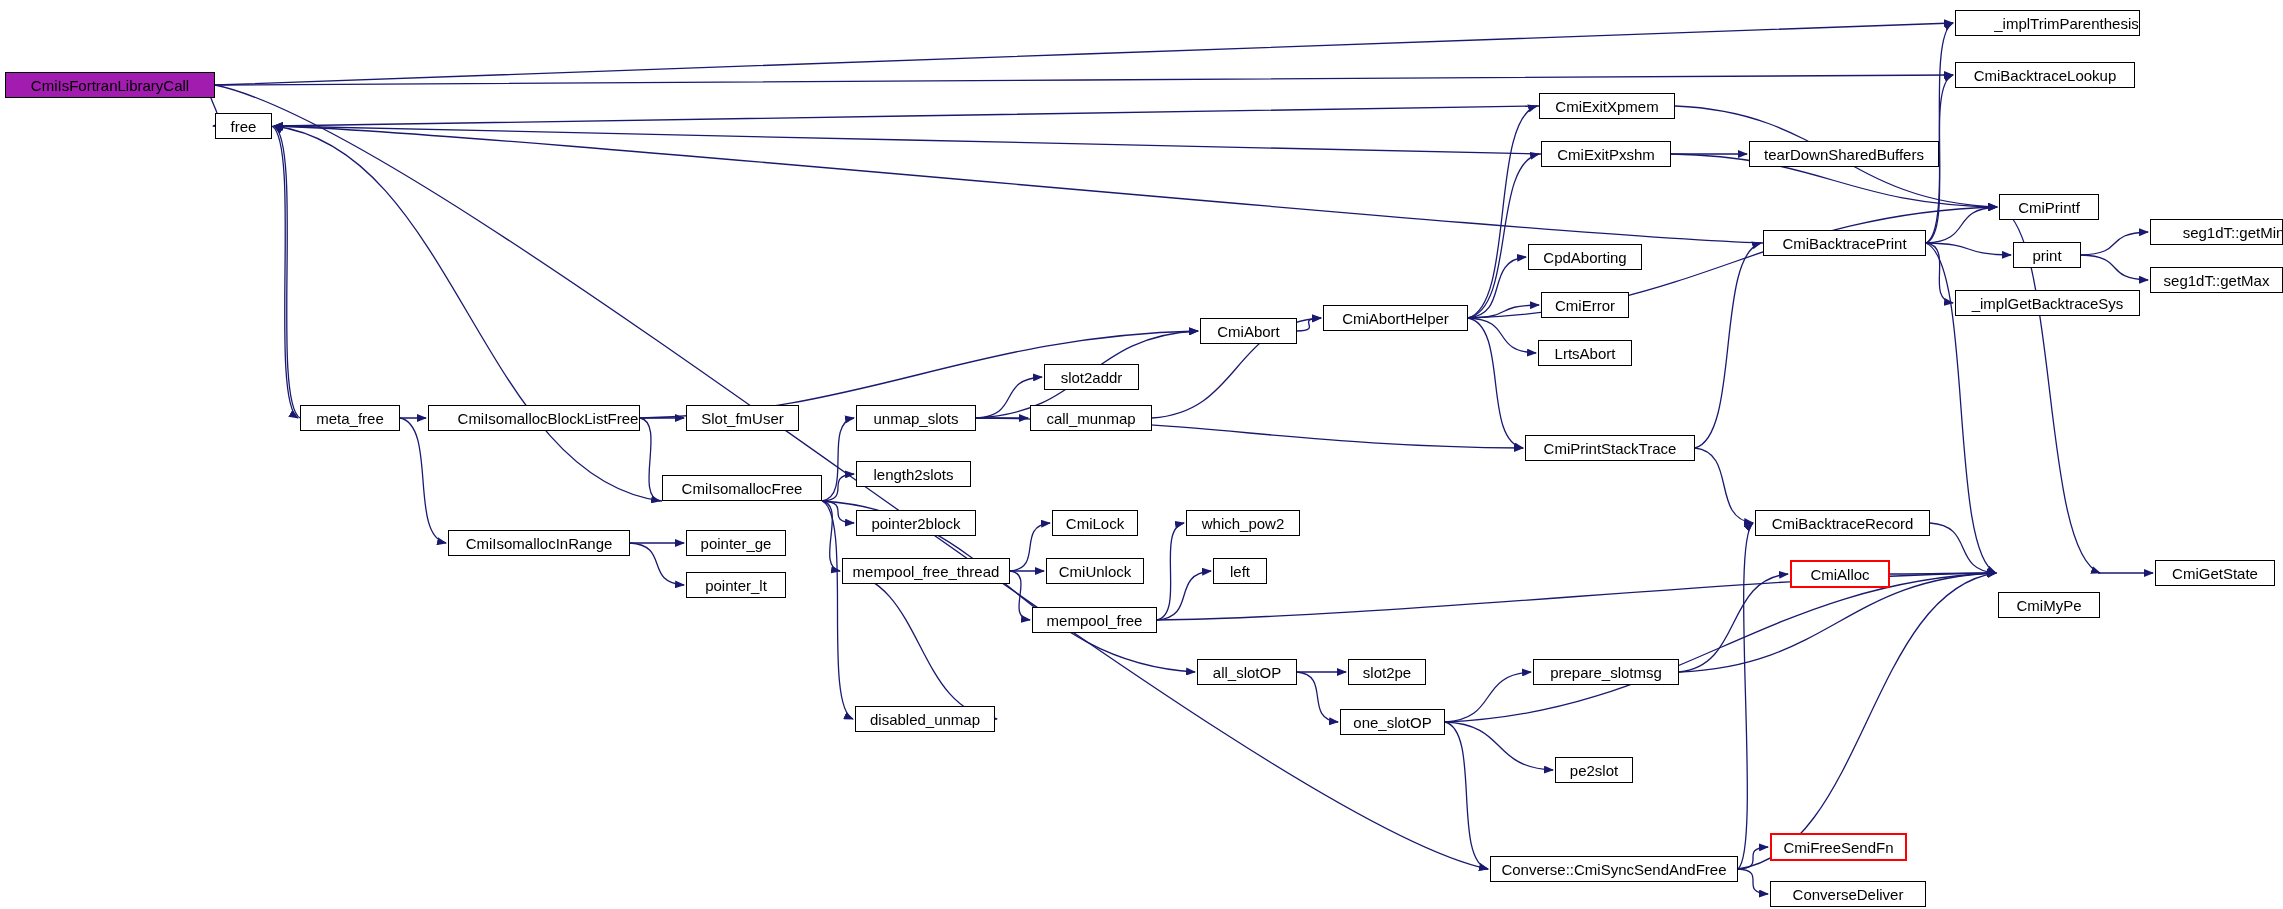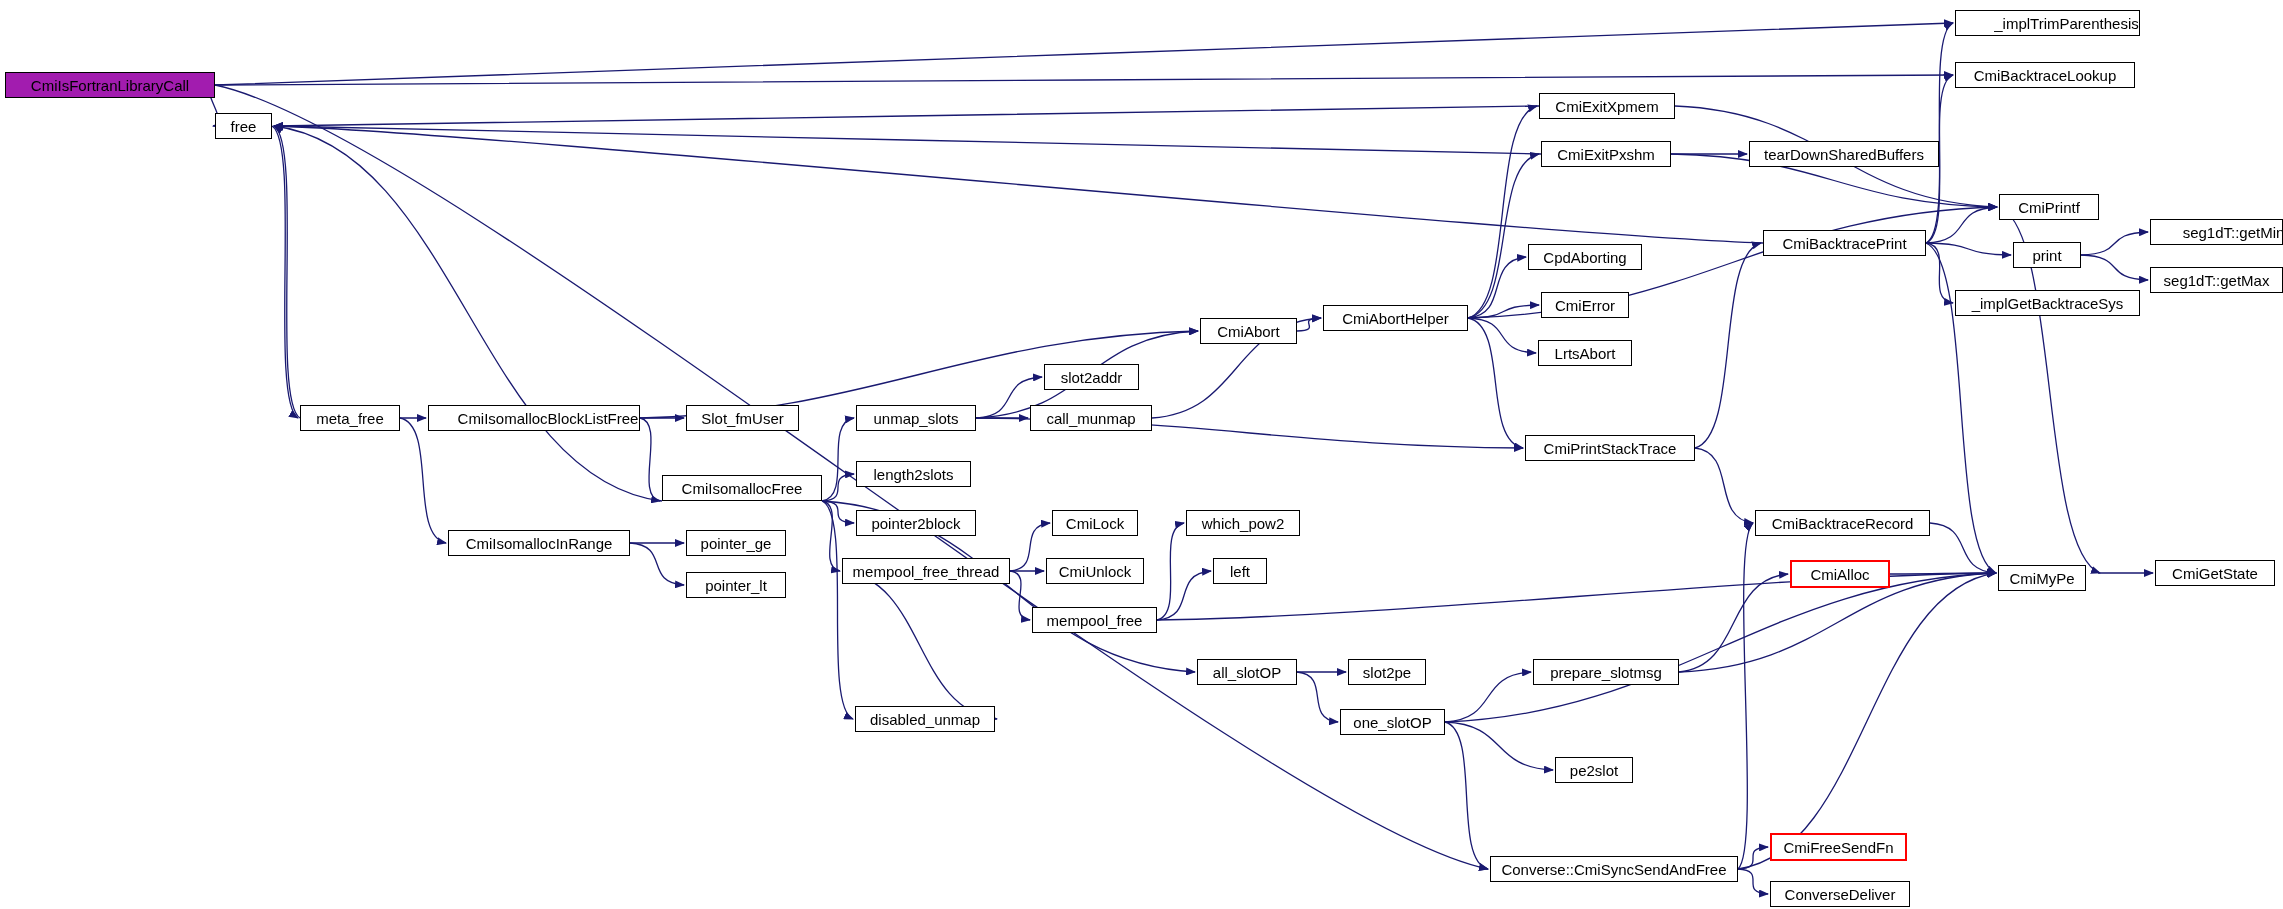--- a/index.html
+++ b/index.html
@@ -223,21 +223,21 @@
       </div>
       <div class="node" style="left: 1763px; top: 230px; width: 163px; height: 26px;">
         <span>CmiBacktracePrint</span>
       </div>
       <div class="node" style="left: 1755px; top: 510px; width: 175px; height: 26px;">
         <span>CmiBacktraceRecord</span>
       </div>
       <div class="node red" style="left: 1790px; top: 560px; width: 100px; height: 28px;">
         <span>CmiAlloc</span>
       </div>
-      <div class="node" style="left: 1998px; top: 565px; width: 88px; height: 26px;">
+      <div class="node" style="left: 1998px; top: 592px; width: 102px; height: 26px;">
         <span>CmiMyPe</span>
       </div>
       <div class="node" style="left: 2155px; top: 560px; width: 120px; height: 26px;">
         <span>CmiGetState</span>
       </div>
       <div class="node" style="left: 1999px; top: 194px; width: 100px; height: 26px;">
         <span>CmiPrintf</span>
       </div>
       <div class="node" style="left: 2013px; top: 242px; width: 68px; height: 26px;">
         <span>print</span>
@@ -256,17 +256,17 @@
       </div>
       <div class="node" style="left: 1955px; top: 62px; width: 180px; height: 26px;">
         <span>CmiBacktraceLookup</span>
       </div>
       <div class="node" style="left: 1490px; top: 856px; width: 248px; height: 26px;">
         <span>Converse::CmiSyncSendAndFree</span>
       </div>
       <div class="node red" style="left: 1770px; top: 833px; width: 137px; height: 28px;">
         <span>CmiFreeSendFn</span>
       </div>
-      <div class="node" style="left: 1770px; top: 881px; width: 140px; height: 26px;">
+      <div class="node" style="left: 1770px; top: 881px; width: 156px; height: 26px;">
         <span>ConverseDeliver</span>
       </div>
     </div>
 </div>
 
 </body></html>

